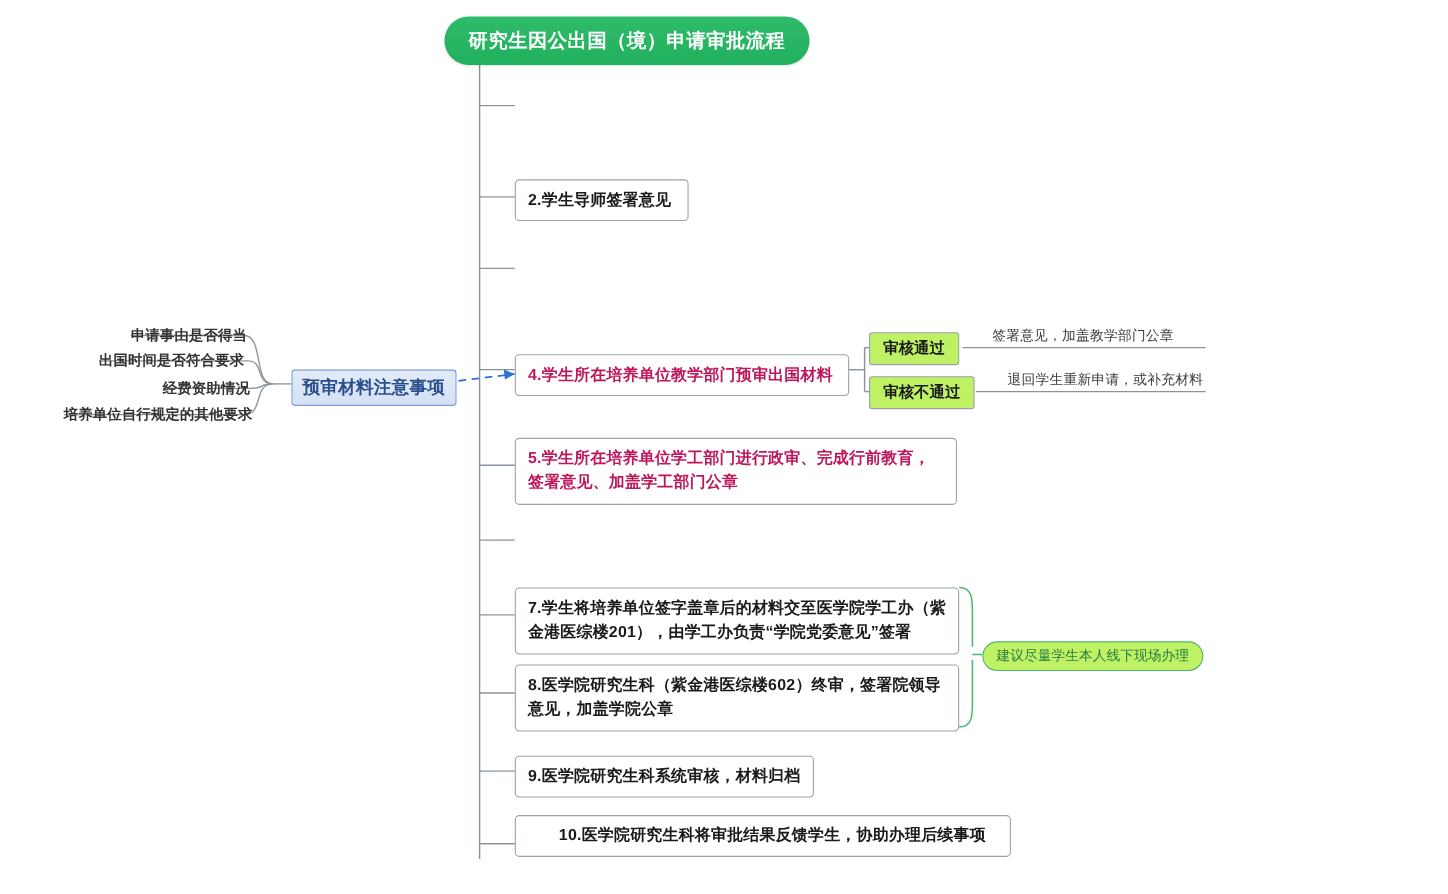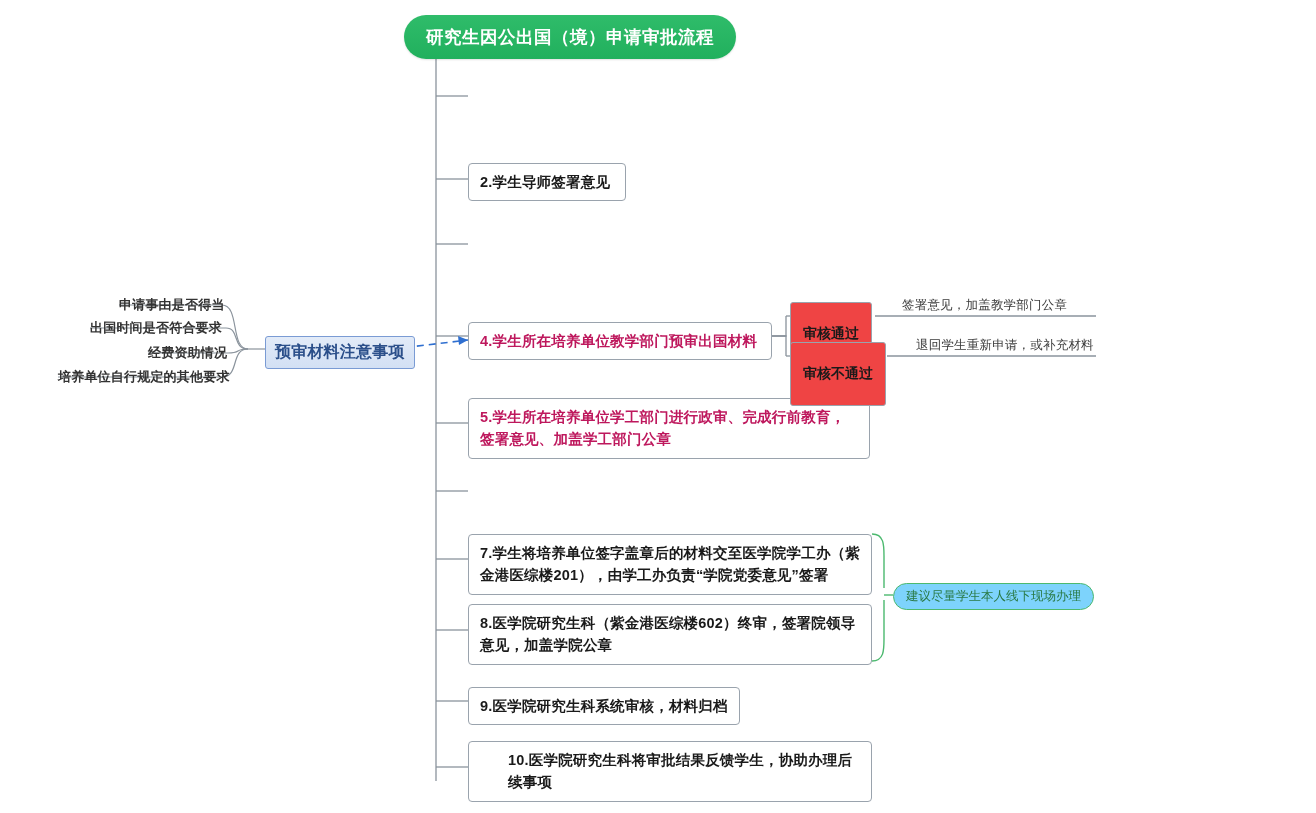--- a/index.html
+++ b/index.html
@@ -62,36 +62,36 @@
     font-weight: bold;
     letter-spacing: 0.2px;
     white-space: nowrap;
   }
   .plain.small { font-size: 12.5px; color: #3a3a3a; font-weight: normal; }
 
   .pill {
     position: absolute;
     border: 1px solid #4cb96f;
     border-radius: 14px;
-    background: #7dd3fc;
+    background: #bef264;
     color: #2a7a45;
     font-size: 12.5px;
     padding: 4px 12px;
     white-space: nowrap;
   }
 
   .sub-node {
     position: absolute;
-    background: #ef4444;
+    background: #bef264;
     border: 1px solid #9aa3ad;
     border-radius: 3px;
     font-size: 14px;
     font-weight: bold;
     color: #1a1a1a;
-    padding: 22px 12px;
+    padding: 5px 12px;
     white-space: nowrap;
   }
 </style>
 </head>
 <body>
 
 <div id="canvas">
 
   <svg class="lines" viewBox="0 0 1316 813">
 
@@ -156,21 +156,21 @@
   </div>
 
   <div class="node" style="left:468px; top:604px; width:404px;">
     <span>8.医学院研究生科（紫金港医综楼602）终审，签署院领导意见，加盖学院公章</span>
   </div>
 
   <div class="node" style="left:468px; top:687px; width:272px;">
     <span>9.医学院研究生科系统审核，材料归档</span>
   </div>
 
-  <div class="node" style="left:468px; top:741px; width:404px;padding-left:39px;">
+  <div class="node" style="left:468px; top:741px; width:451px;padding-left:39px;">
     <span>10.医学院研究生科将审批结果反馈学生，协助办理后续事项</span>
   </div>
 
   <div class="sub-node" style="left:790px; top:302px;">
     <span>审核通过</span>
   </div>
   <div class="plain small" style="left:902px; top:297px;">签署意见，加盖教学部门公章</div>
 
   <div class="sub-node" style="left:790px; top:342px;">
     <span>审核不通过</span>

